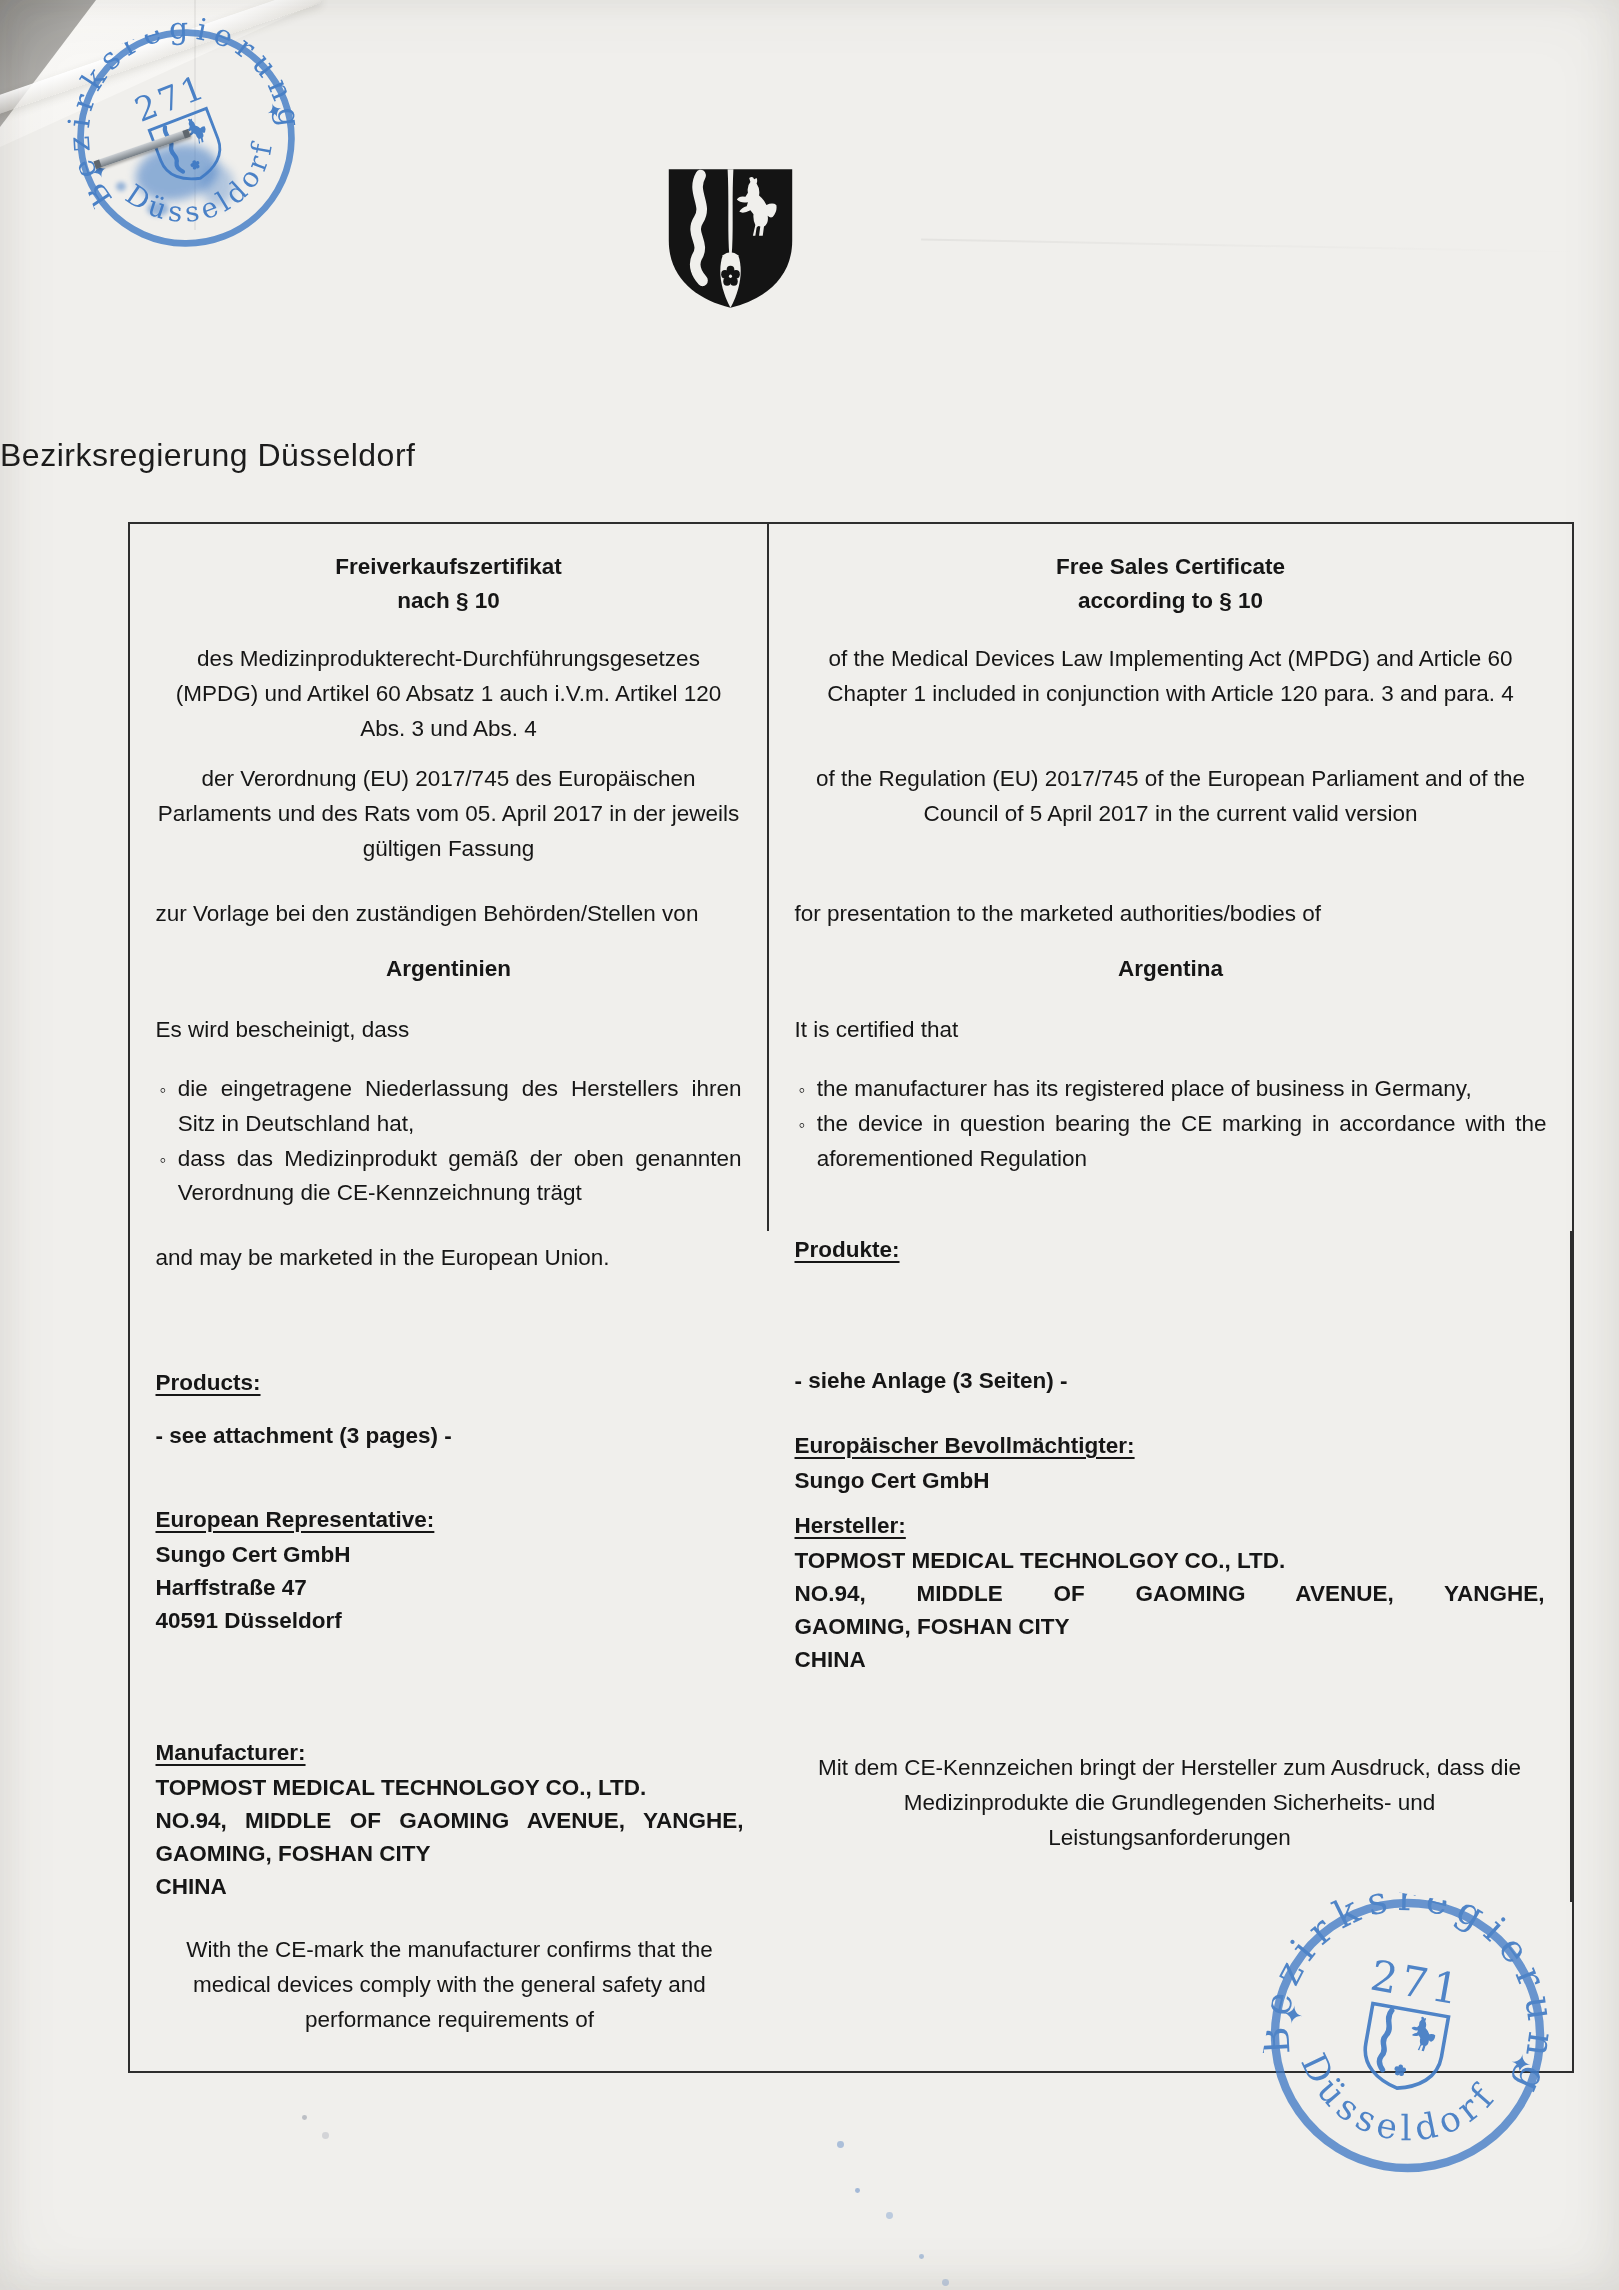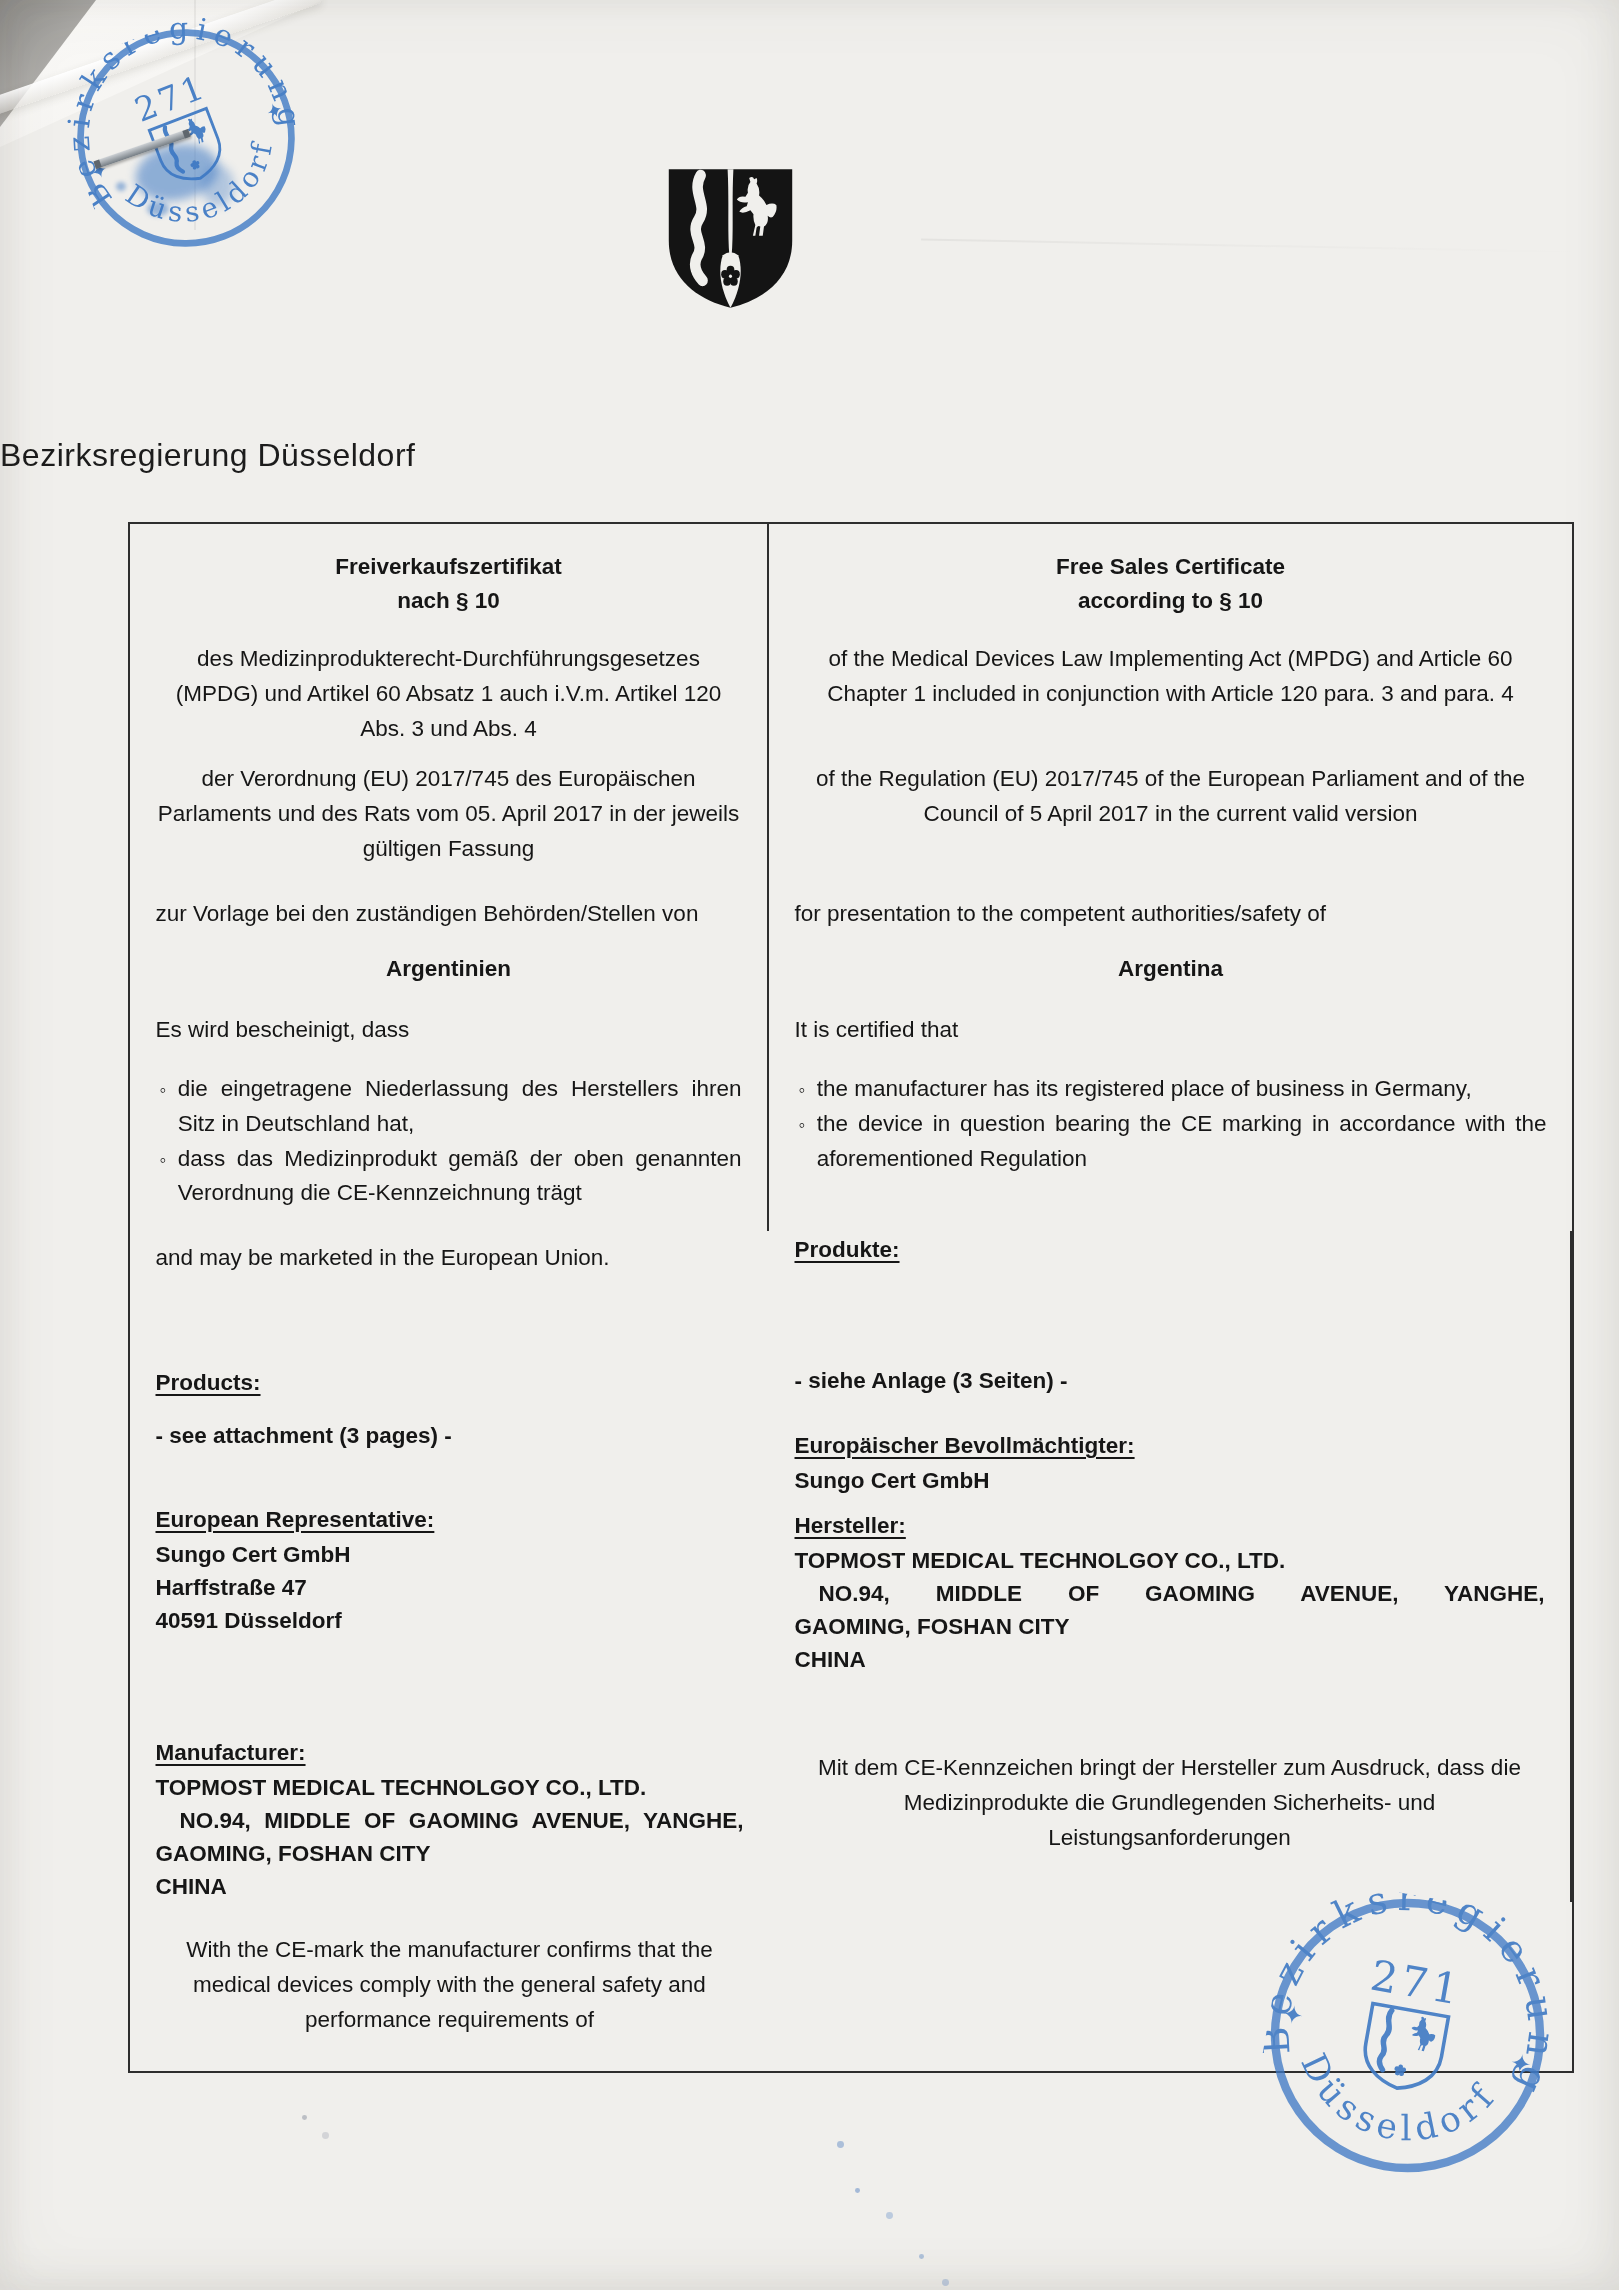--- a/index.html
+++ b/index.html
@@ -56,21 +56,21 @@
   .r5{padding-top:7.8px;text-align:center;}
   .r6{padding-top:7.8px;}
   .r7{padding-top:9.8px;}
   .r8{padding-top:9.8px;}
   .r9{padding-top:2px;}
   .r11{padding-top:9.8px;}
   .r12{padding-top:15.7px;}
   .r13{padding-top:31px;}
   .head-u{font-weight:bold;text-decoration:underline;text-decoration-thickness:2px;text-underline-offset:3.9px;}
   .addr-line{font-weight:bold;line-height:33px;}
-  .force-just{text-align:justify;text-align-last:justify;margin-left:24px;}
+  .force-just{text-align:justify;text-align-last:justify;}
   .bullet{display:flex;gap:11.8px;text-align:justify;}
   .bullet .bm{flex:0 0 auto;padding-left:3.9px;font-size:18.6px;line-height:35px;}
   .bullet .bt{flex:1 1 auto;}
   
   .stamp{position:absolute;color:#3e79c4;z-index:8;}
   .stamp svg{width:100%;height:100%;}
   .stamp-tl{left:75px;top:26.5px;width:222px;height:222px;transform:rotate(-21deg);opacity:.93;}
   .stamp-br{left:1268px;top:1896px;width:279px;height:279px;transform:rotate(10deg);opacity:.9;}
   .st-top{font-family:"DejaVu Serif",serif;font-size:27px;font-weight:500;letter-spacing:6px;fill:currentColor;}
   .st-bot{font-family:"DejaVu Serif",serif;font-size:25px;font-weight:500;letter-spacing:4px;fill:currentColor;}
@@ -159,21 +159,21 @@
     <div>according to § 10</div>
   </div>
 
   <div class="cell de r2 ctr">des Medizinprodukterecht-Durchführungsgesetzes (MPDG) und Artikel 60 Absatz 1 auch i.V.m. Artikel 120 Abs. 3 und Abs. 4</div>
   <div class="cell r2 ctr">of the Medical Devices Law Implementing Act (MPDG) and Article 60 Chapter 1 included in conjunction with Article 120 para. 3 and para. 4</div>
 
   <div class="cell de r3 ctr">der Verordnung (EU) 2017/745 des Europäischen Parlaments und des Rats vom 05. April 2017 in der jeweils gültigen Fassung</div>
   <div class="cell r3 ctr">of the Regulation (EU) 2017/745 of the European Parliament and of the Council of 5 April 2017 in the current valid version</div>
 
   <div class="cell de r4">zur Vorlage bei den zuständigen Behörden/Stellen von</div>
-  <div class="cell r4">for presentation to the competent authorities/safety of</div>
+  <div class="cell r4">for presentation to the marketed authorities/bodies of</div>
 
   <div class="cell de r5 ctr b">Argentinien</div>
   <div class="cell r5 ctr b">Argentina</div>
 
   <div class="cell de r6">Es wird bescheinigt, dass</div>
   <div class="cell r6">It is certified that</div>
 
   <div class="cell de r7">
     <div class="bullet">
       <span class="bm">◦</span>

